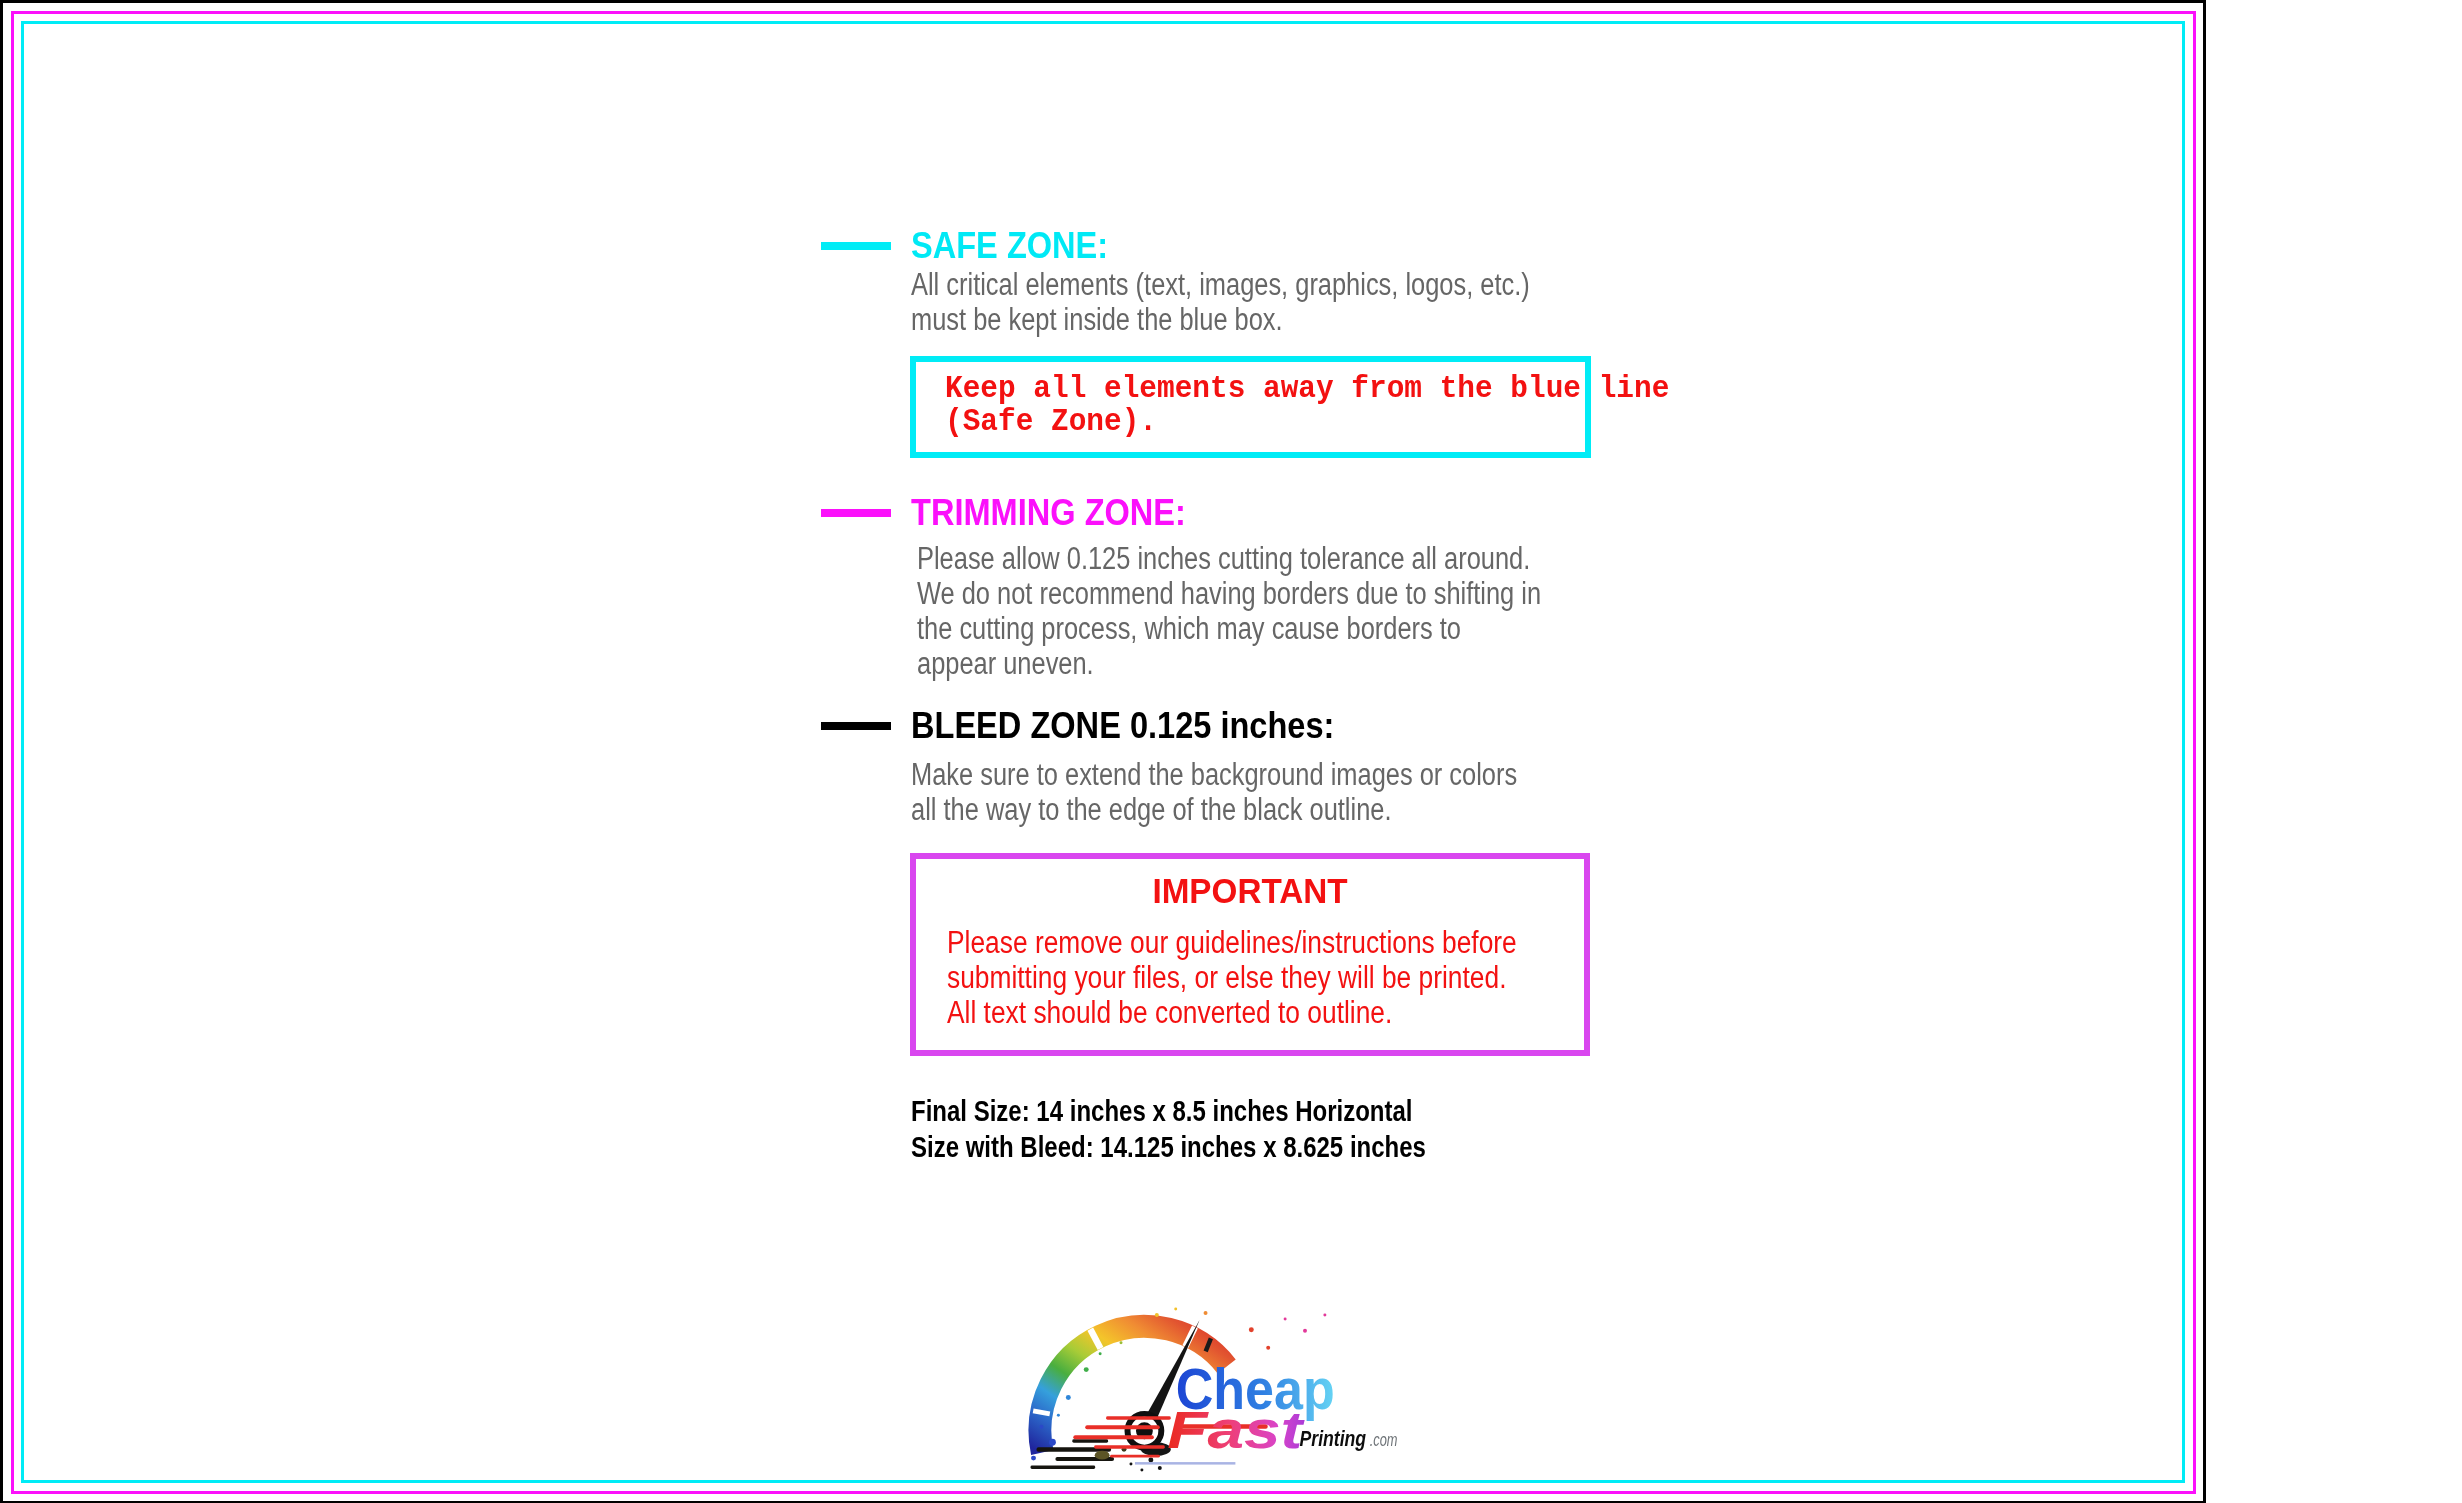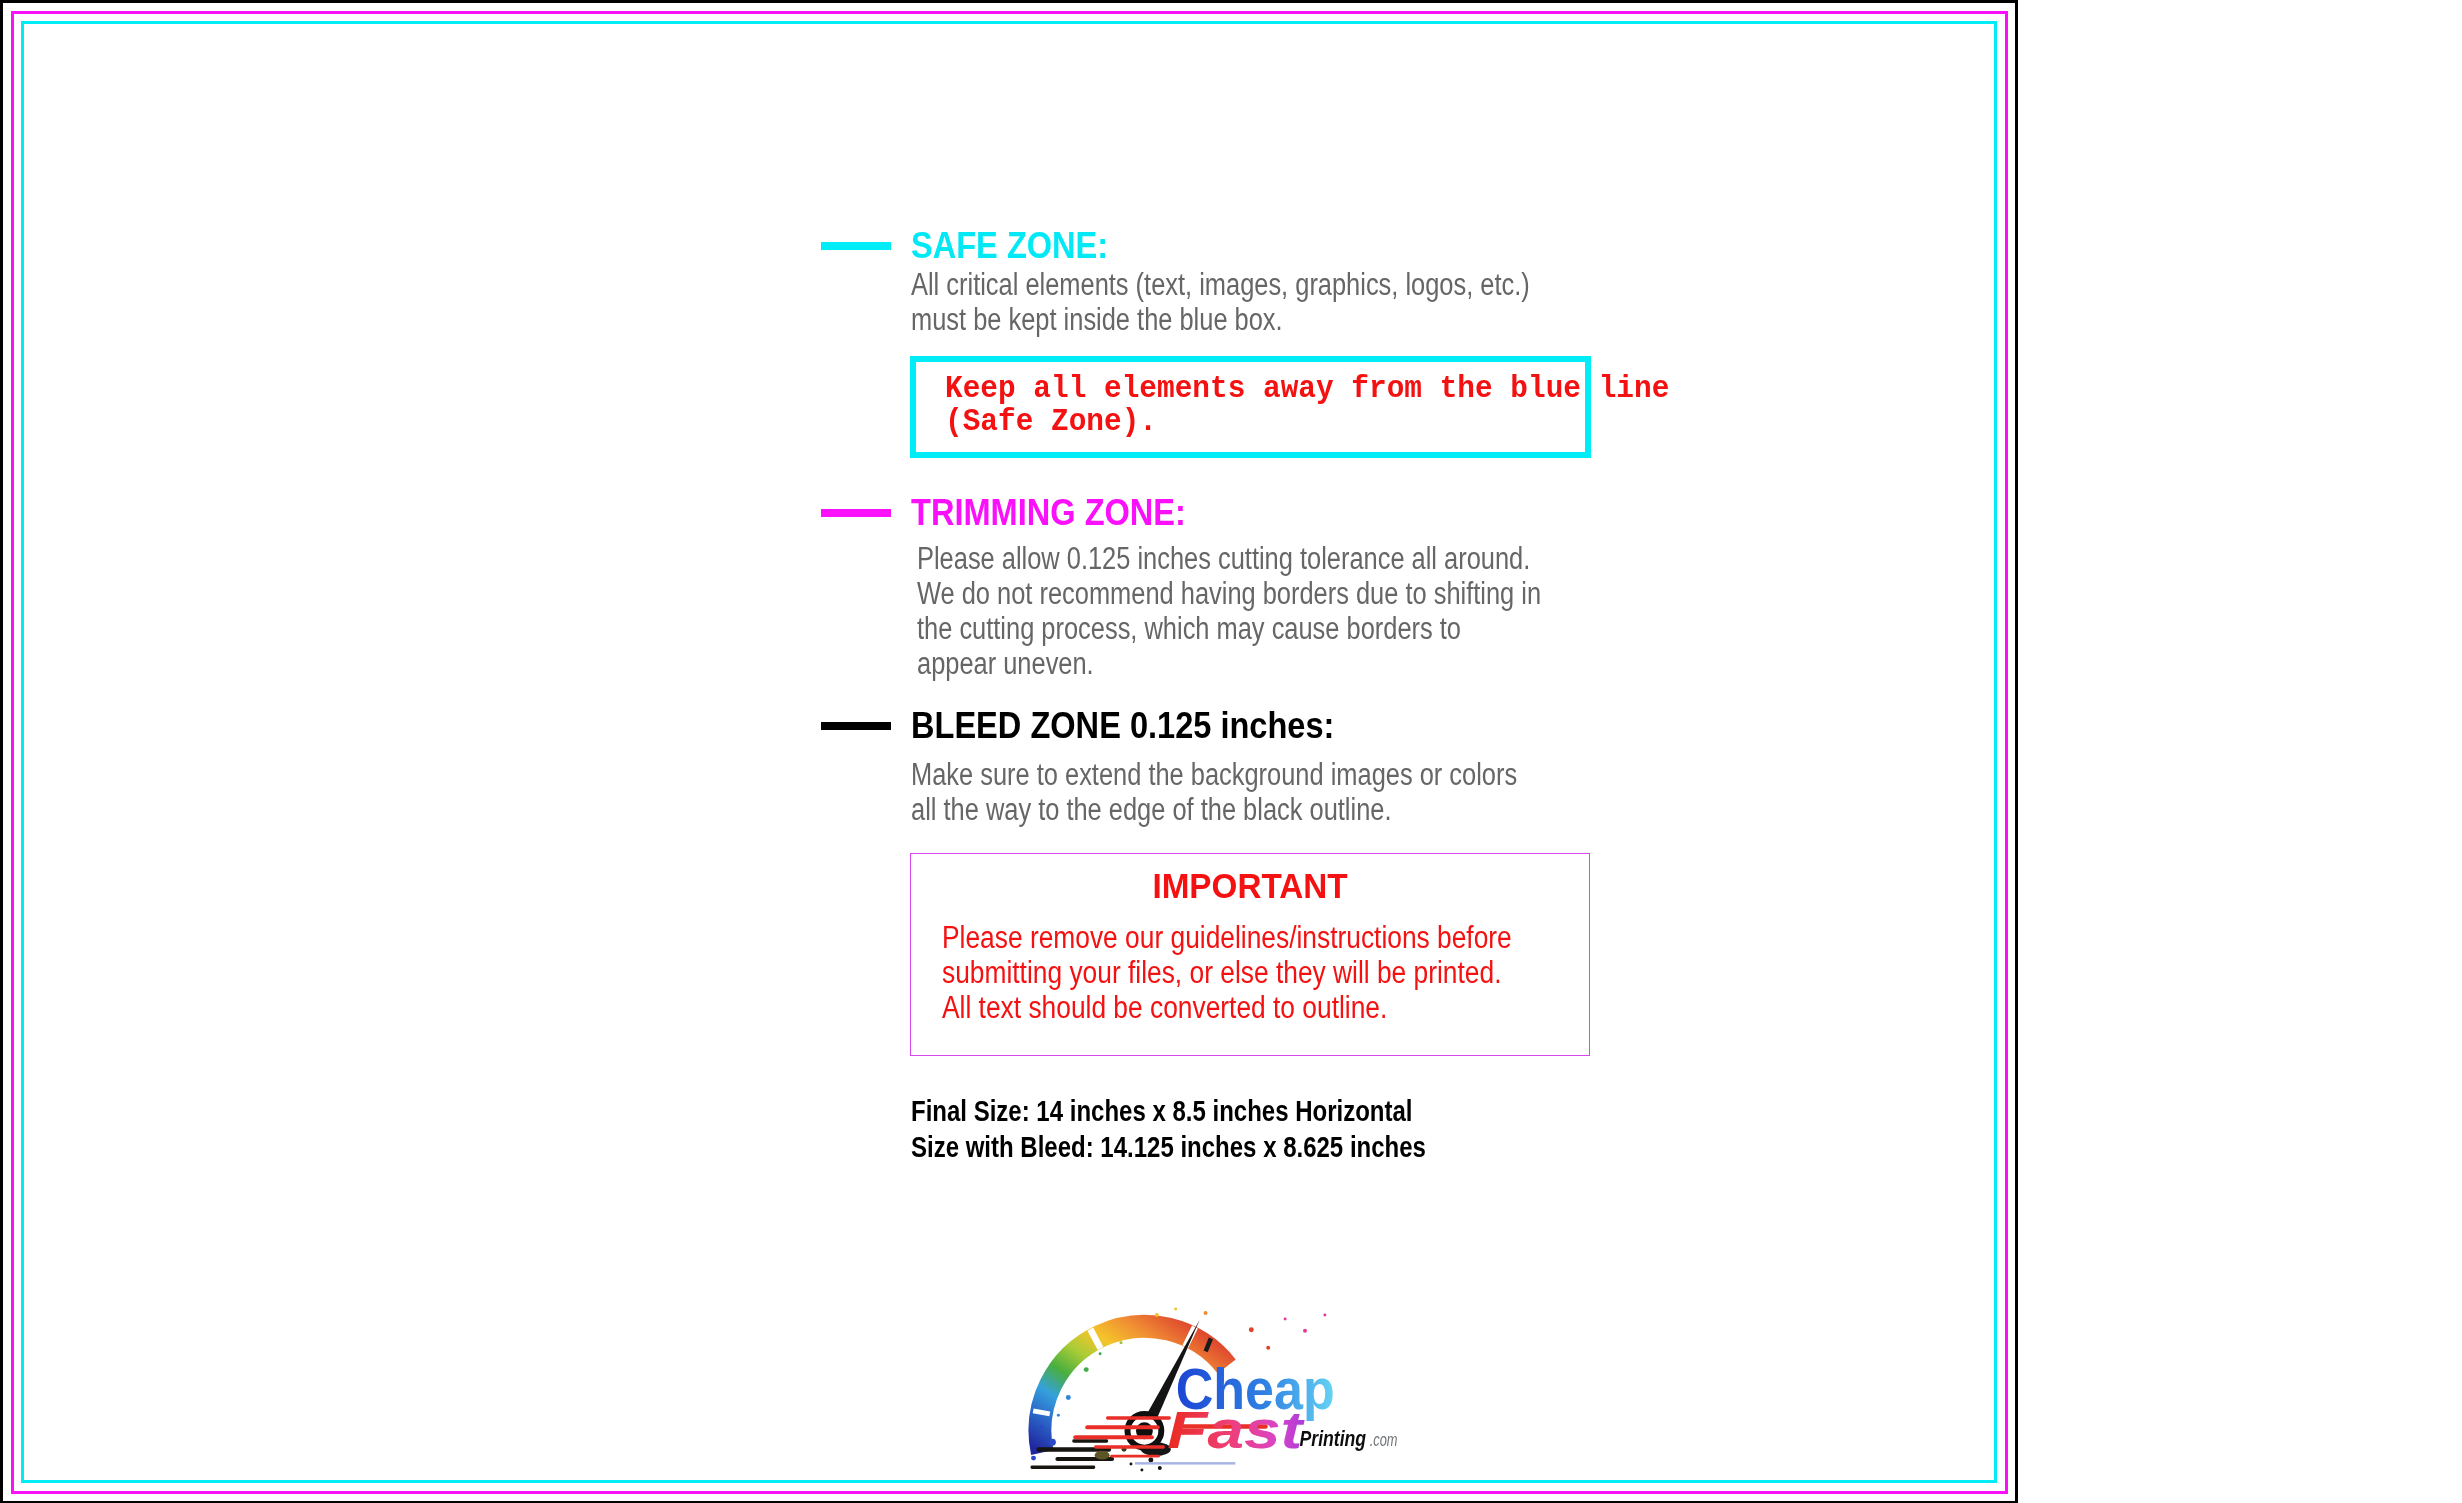--- a/index.html
+++ b/index.html
@@ -1,34 +1,34 @@
 <!DOCTYPE html>
 <html style="font-size:8px"><head>
 <meta charset="utf-8">
 <style>
   html,body{margin:0;padding:0;background:#ffffff;}
   body{width:2462px;height:1504px;overflow:hidden;font-family:"Liberation Sans","DejaVu Sans",sans-serif;}
-  #page{position:relative;width:2018px;height:1504px;background:#fff;}
+  #page{position:relative;width:2206px;height:1504px;background:#fff;}
   .abs{position:absolute;}
   
   .frame{position:absolute;pointer-events:none;}
   #frame-bleed{inset:0;border:3.5px solid #000;}
   #frame-trim{inset:10.5px;border:3.5px solid #fb10fb;}
   #frame-safe{inset:21.4px;border:3.5px solid #00ecf6;}
   
   .dash{width:70px;height:7.5px;}
   
   .h{font-weight:bold;font-size:37px;line-height:41px;white-space:nowrap;transform:scaleX(.88);transform-origin:0 0;}
   .b{font-size:31px;line-height:35px;color:#666666;white-space:nowrap;transform:scaleX(.82);transform-origin:0 0;}
   .note{font-size:32px;line-height:33px;font-weight:bold;color:#f31111;white-space:nowrap;transform:scaleX(.92);transform-origin:0 0;}
   .impbody{font-size:31px;line-height:35px;color:#f31111;white-space:nowrap;transform:scaleX(.85);transform-origin:0 0;}
   .imptitle{font-size:35px;line-height:39px;font-weight:bold;color:#f31111;text-align:center;transform:scaleX(.95);transform-origin:center top;}
   .fin{font-size:30px;font-weight:bold;line-height:36px;color:#000;white-space:nowrap;transform:scaleX(.80);transform-origin:0 0;}
   #note-box{left:910px;top:356px;width:681px;height:102px;border:6.5px solid #00ecf6;box-sizing:border-box;font-family:Liberation Mono, monospace;}
-  #important-box{left:910px;top:853px;width:680px;height:203px;border:1px solid #d946ef;box-sizing:border-box;}
+  #important-box{left:910px;top:853px;width:680px;height:203px;border:6px solid #d946ef;box-sizing:border-box;}
 </style>
 </head>
 <body>
 
 <div id="page">
 
   <div id="frame-bleed" class="frame"></div>
   <div id="frame-trim" class="frame"></div>
   <div id="frame-safe" class="frame"></div>
 

